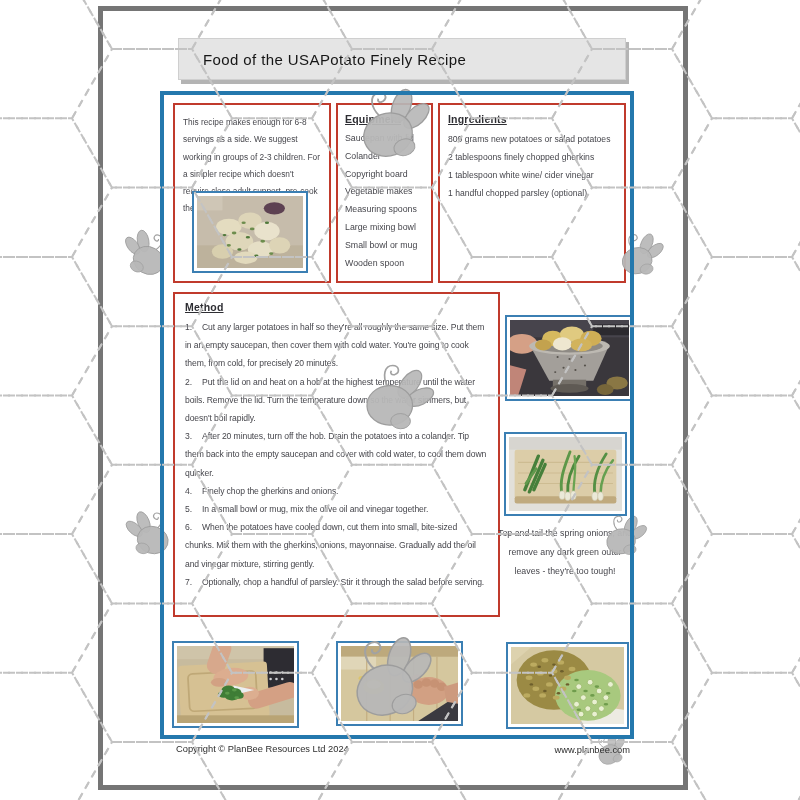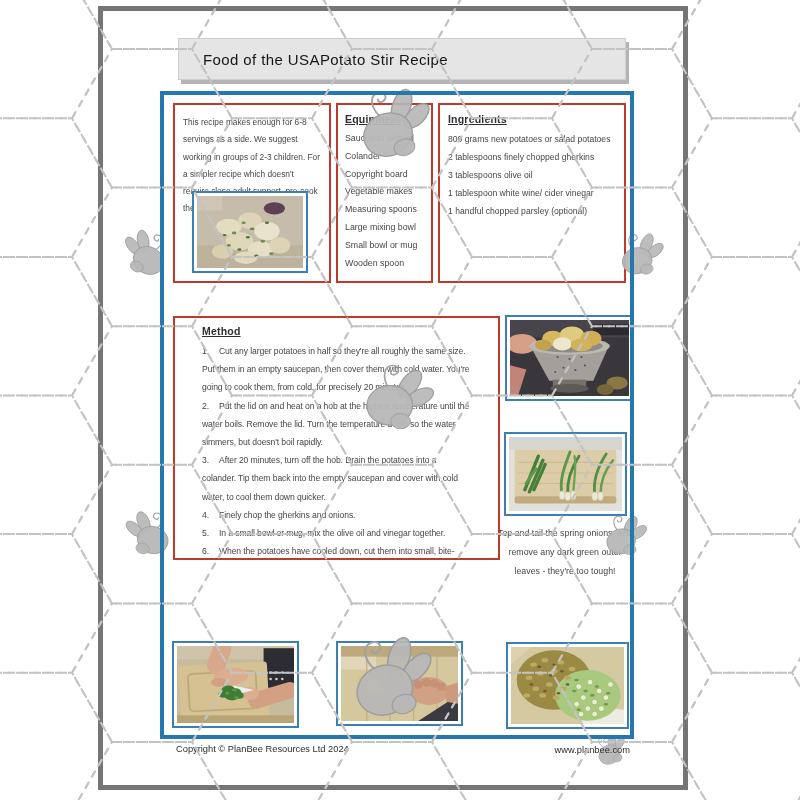--- a/index.html
+++ b/index.html
@@ -24,21 +24,21 @@
   .blue-frame{left:160px;top:91px;width:474px;height:648px;
     border:4px solid #2478ad;z-index:6;pointer-events:none}
 
   
   .redbox{position:absolute;border:2px solid #c03a2c;background:#fff;
     z-index:3;color:#46464c}
   #intro-box{left:173px;top:103px;width:158px;height:180px;padding:9px 8px}
   #intro-box p{font-size:8.3px;line-height:17.3px}
   #equipment-box{left:336px;top:103px;width:97px;height:180px;padding:8px 7px}
   #ingredients-box{left:438px;top:103px;width:188px;height:180px;padding:8px 8px}
-  #method-box{left:173px;top:316px;width:327px;height:244px;padding:7px 27px;overflow:hidden}
+  #method-box{left:173px;top:292px;width:327px;height:325px;padding:7px 10px;overflow:hidden}
   .box-title{font-size:10.5px;font-weight:bold;text-decoration:underline;
     color:#2e2e33;margin-bottom:5px;letter-spacing:.2px}
   .eq-item{font-size:8.8px;line-height:17.8px;white-space:nowrap}
   .ing-item{font-size:8.6px;line-height:18px}
   .step{font-size:8.6px;line-height:18.2px;letter-spacing:-.1px}
   .step-num{display:inline-block;width:17px}
 
   
   .photo{position:absolute;background:#fff;border:2px solid #3b7fb3;padding:3px;z-index:3}
   .photo svg{width:100%;height:100%;display:block}
@@ -61,21 +61,21 @@
 </style>
 </head>
 <body>
 
 <div class="stage">
 
   <div class="abs page"></div>
 
   <div class="abs titlebar">
     <span>Food of the USA</span>
-    <span>Potato Stir Recipe</span>
+    <span>Potato Finely Recipe</span>
   </div>
 
   <div class="abs content-bg"></div>
 
   <div class="redbox" id="intro-box">
     <p>This recipe makes enough for 6-8 servings as a side. We suggest working in groups of 2-3 children. For a simpler recipe which doesn't require close adult support, pre-cook the potatoes.</p>
   </div>
 
   <div class="photo" style="left:192px;top:191px;width:116px;height:82px">
     <svg viewBox="0 0 100 70" preserveAspectRatio="none">
@@ -118,21 +118,20 @@
     <div class="eq-item">Measuring spoons</div>
     <div class="eq-item">Large mixing bowl</div>
     <div class="eq-item">Small bowl or mug</div>
     <div class="eq-item">Wooden spoon</div>
   </div>
 
   <div class="redbox" id="ingredients-box">
     <div class="box-title">Ingredients</div>
     <div class="ing-item">800 grams new potatoes or salad potatoes</div>
     <div class="ing-item">2 tablespoons finely chopped gherkins</div>
-    <div class="ing-item">3 tablespoons olive oil</div>
     <div class="ing-item">1 tablespoon white wine/ cider vinegar</div>
     <div class="ing-item">1 handful chopped parsley (optional)</div>
   </div>
 
   <div class="redbox" id="method-box">
     <div class="box-title">Method</div>
     <p class="step"><span class="step-num">1.</span><span>Cut any larger potatoes in half so they're all roughly the same size. Put them in an empty saucepan, then cover them with cold water. You're going to cook them, from cold, for precisely 20 minutes.</span></p>
     <p class="step"><span class="step-num">2.</span><span>Put the lid on and heat on a hob at the highest temperature until the water boils. Remove the lid. Turn the temperature down so the water simmers, but doesn't boil rapidly.</span></p>
     <p class="step"><span class="step-num">3.</span><span>After 20 minutes, turn off the hob. Drain the potatoes into a colander. Tip them back into the empty saucepan and cover with cold water, to cool them down quicker.</span></p>
     <p class="step"><span class="step-num">4.</span><span>Finely chop the gherkins and onions.</span></p>

